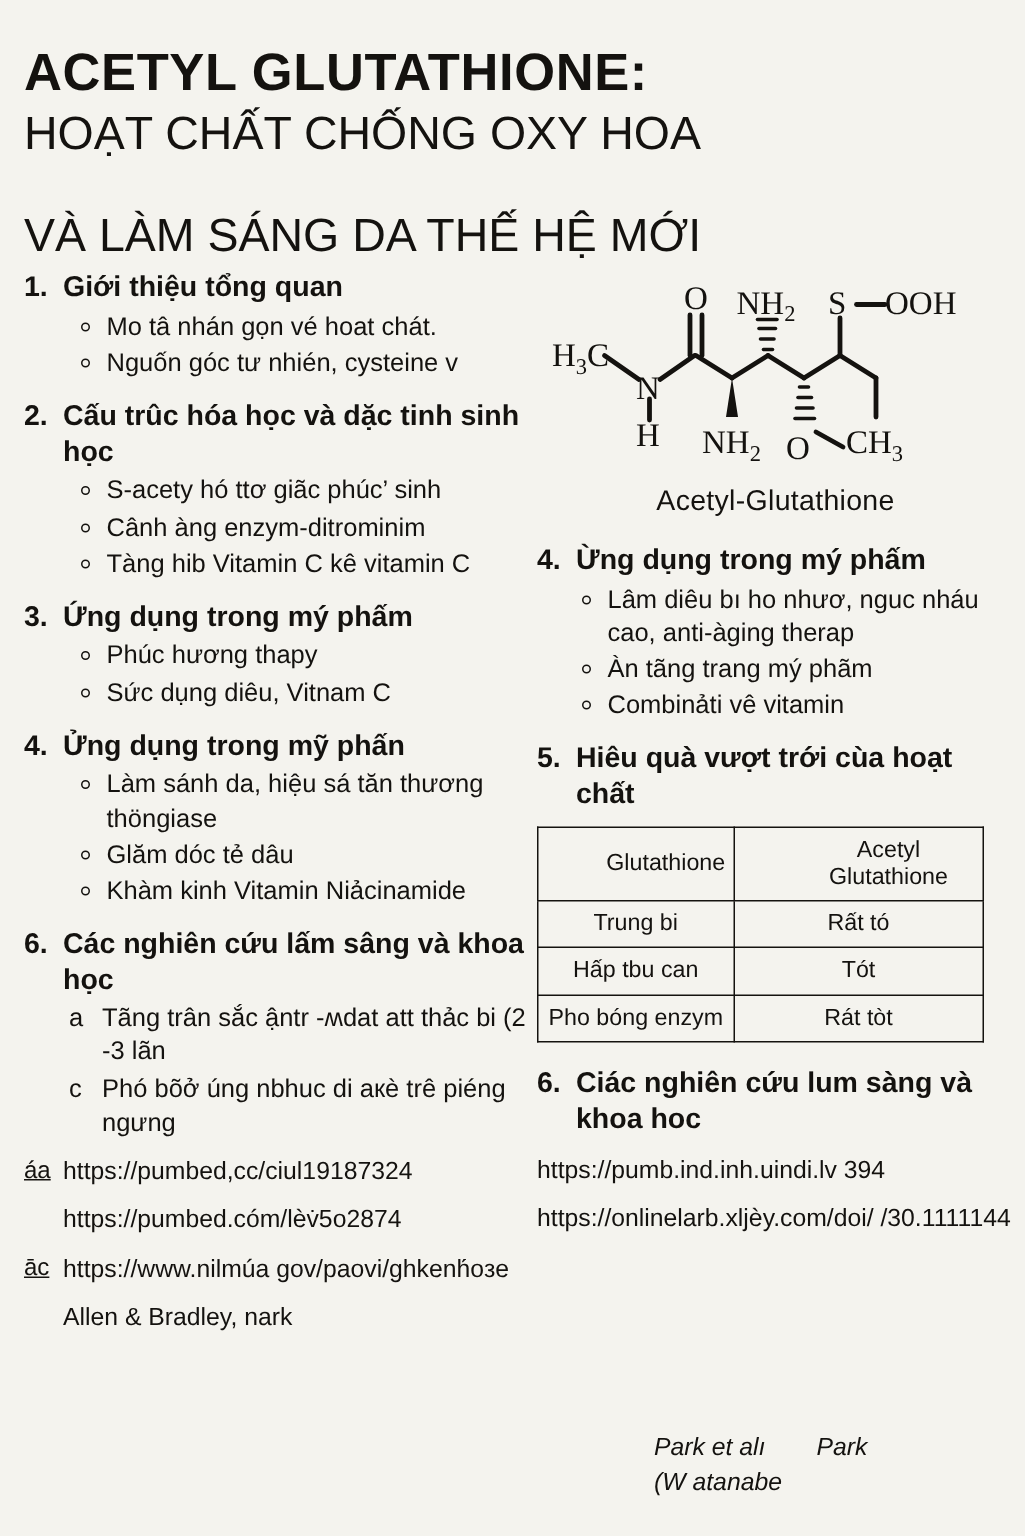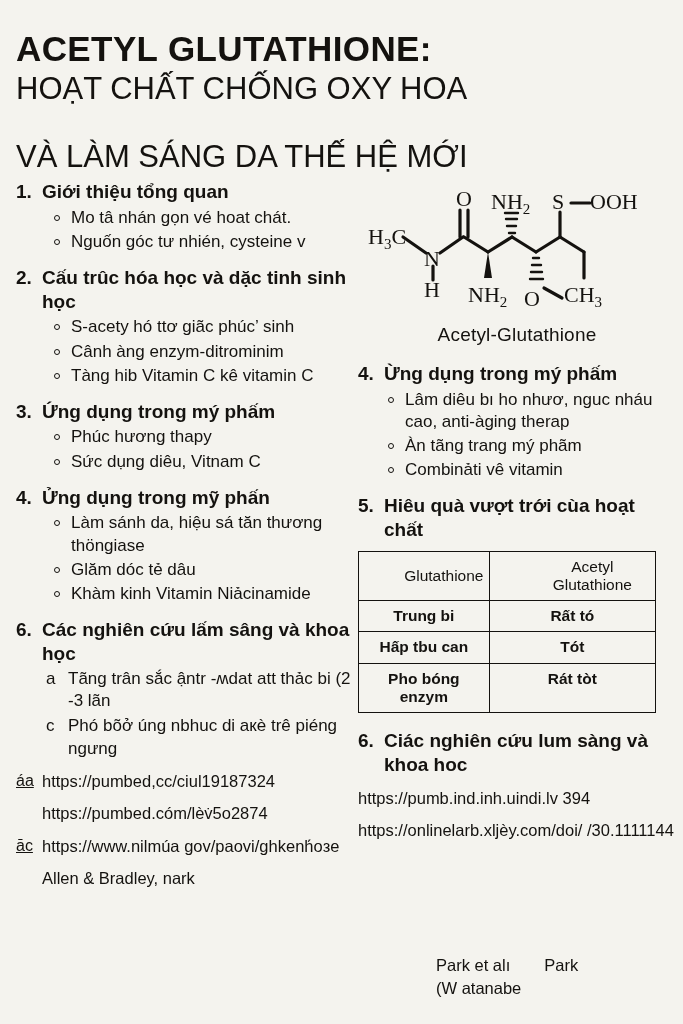--- a/index.html
+++ b/index.html
@@ -137,21 +137,21 @@
     table-layout: fixed;
   }
   .cmp-table th, .cmp-table td {
     border: 1.6px solid #14120f;
     text-align: center;
     font-size: 15.5px;
     padding: 6px 4px;
     line-height: 1.18;
   }
   .cmp-table th { font-weight: 400; padding-left: 44px; }
-  .cmp-table td { font-weight: 700; }
+  .cmp-table td { font-weight: 400; }
   .cmp-table col.c1 { width: 44%; }
   .cmp-table col.c2 { width: 56%; }
 
   
   .ref-line {
     font-size: 16.5px;
     line-height: 1.3;
     margin-top: 11px;
     white-space: nowrap;
   }
@@ -185,20 +185,21 @@
   }
 
   
   .authors {
     position: absolute;
     top: 775px;
     left: 0;
     width: 318px;
     font-size: 16.5px;
     line-height: 1.3;
+    font-style: italic;
   }
   .auth-row { display: flex; gap: 34px; padding-left: 78px; }
   .auth-second { padding-left: 78px; margin-top: 2px; }
 </style>
 </head>
 <body>
 
 <div class="title-block">
   <div class="title-line1">ACETYL GLUTATHIONE:</div>
   <div class="title-line2">HOẠT CHẤT CHỐNG OXY HOA</div>

